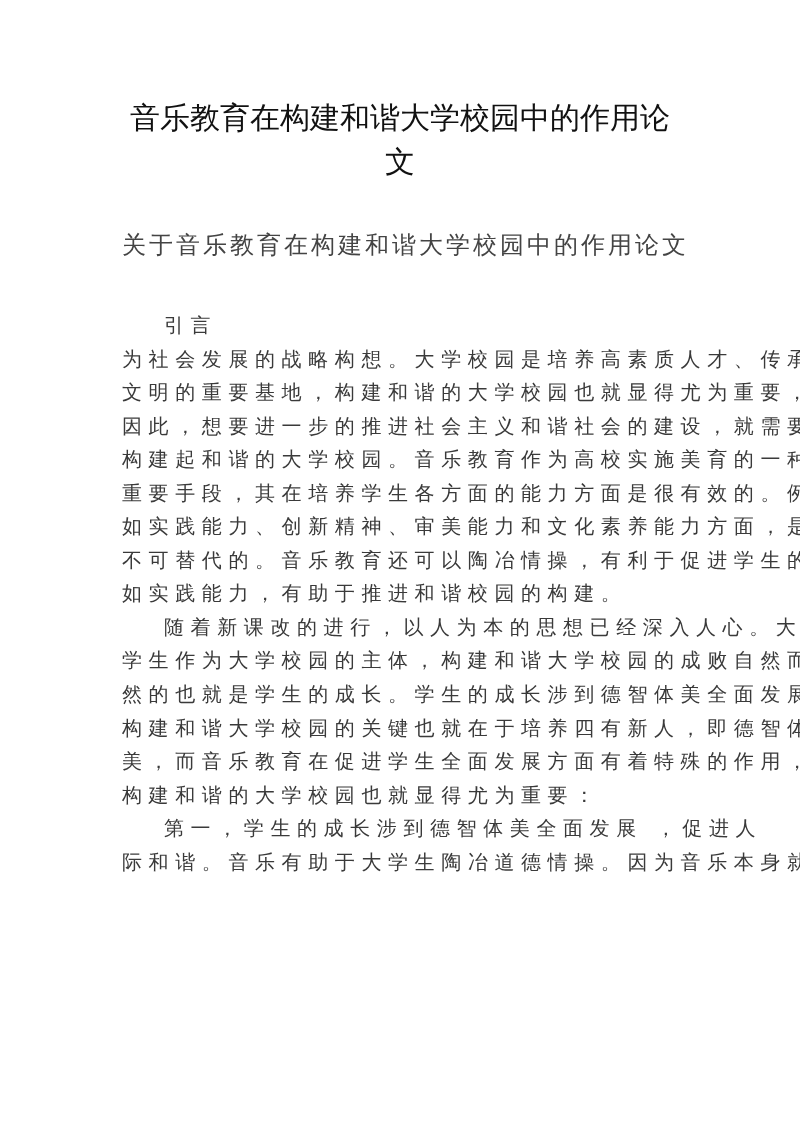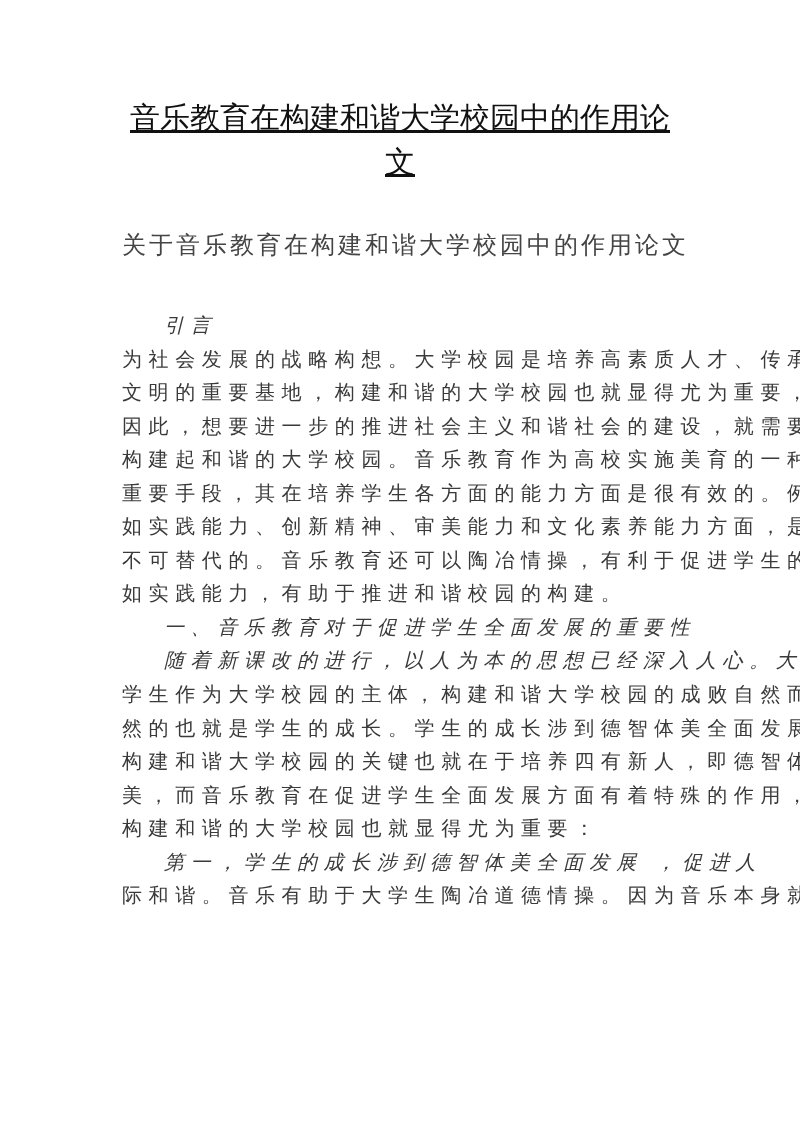--- a/index.html
+++ b/index.html
@@ -28,21 +28,20 @@
       width: 580px;
       top: 96px;
       text-align: center;
       font-family: "DejaVu Sans", "Liberation Sans", sans-serif;
       font-size: 30px;
       line-height: 44px;
       color: #111111;
       font-weight: normal;
       margin: 0;
       letter-spacing: 0px;
-      text-decoration: underline;
     }
     .title span { display: block; }
     .subtitle {
       position: absolute;
       left: 122px;
       top: 232px;
       font-size: 24px;
       line-height: 26px;
       color: #444444;
       letter-spacing: 3px;
@@ -56,21 +55,21 @@
       font-size: 20px;
       color: #3a3a3a;
     }
     .line {
       display: block;
       height: 33.55px;
       line-height: 33.55px;
       white-space: nowrap;
       letter-spacing: 6.6px;
     }
-    .indent { padding-left: 42px; font-style: italic; }
+    .indent { padding-left: 42px; }
   </style>
 </head>
 <body>
 
 <div class="page">
   <h1 class="title">
     <span>音乐教育在构建和谐大学校园中的作用论</span>
     <span>文</span>
   </h1>
 
@@ -79,21 +78,20 @@
   <div class="body-text">
     <span class="line indent">引言</span>
     <span class="line">为社会发展的战略构想。大学校园是培养高素质人才、传承</span>
     <span class="line">文明的重要基地，构建和谐的大学校园也就显得尤为重要，</span>
     <span class="line">因此，想要进一步的推进社会主义和谐社会的建设，就需要</span>
     <span class="line">构建起和谐的大学校园。音乐教育作为高校实施美育的一种</span>
     <span class="line">重要手段，其在培养学生各方面的能力方面是很有效的。例</span>
     <span class="line">如实践能力、创新精神、审美能力和文化素养能力方面，是</span>
     <span class="line">不可替代的。音乐教育还可以陶冶情操，有利于促进学生的</span>
     <span class="line">如实践能力，有助于推进和谐校园的构建。</span>
-    <span class="line indent">一、音乐教育对于促进学生全面发展的重要性</span>
     <span class="line indent">随着新课改的进行，以人为本的思想已经深入人心。大</span>
     <span class="line">学生作为大学校园的主体，构建和谐大学校园的成败自然而</span>
     <span class="line">然的也就是学生的成长。学生的成长涉到德智体美全面发展，</span>
     <span class="line">构建和谐大学校园的关键也就在于培养四有新人，即德智体</span>
     <span class="line">美，而音乐教育在促进学生全面发展方面有着特殊的作用，</span>
     <span class="line">构建和谐的大学校园也就显得尤为重要：</span>
     <span class="line indent">第一，学生的成长涉到德智体美全面发展 ，促进人</span>
     <span class="line">际和谐。音乐有助于大学生陶冶道德情操。因为音乐本身就</span>
   </div>
 </div>

